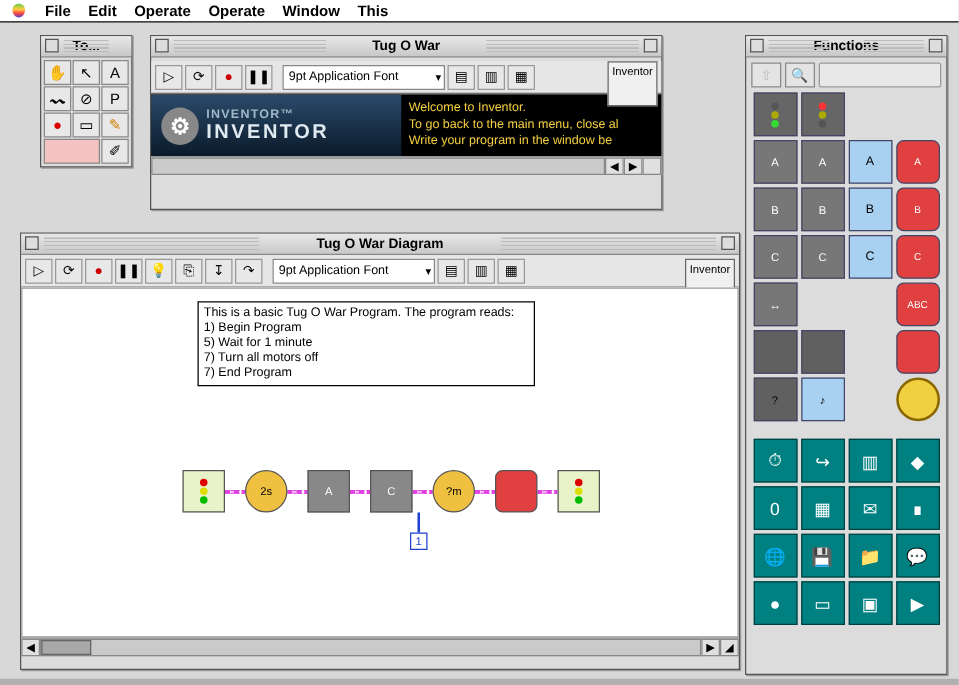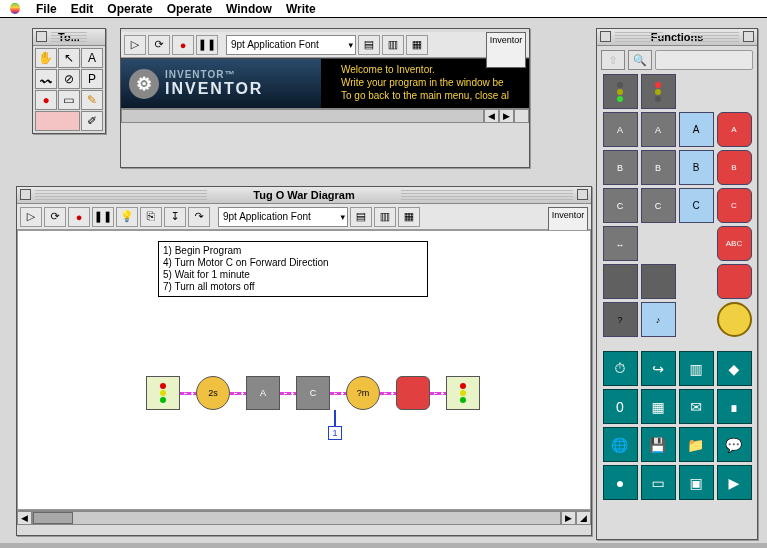--- a/index.html
+++ b/index.html
@@ -137,21 +137,21 @@
     background:#888;
     display:flex;align-items:center;justify-content:center;
     font-size:18px;color:#fff;
   }
   .banner-left .txt1 { font-size:10px; letter-spacing:1px; color:#a0b8c8;}
   .banner-left .txt2 { font-size:16px; letter-spacing:2px; color:#e0e8f0;}
   .banner-right {
     flex:1;
     color:#f5d040;
     font-size:10px;
-    padding:4px 20px;
+    padding:4px 6px;
     line-height:13px;
   }
   .hscroll {
     height:15px;
     background:#d0d0d0;
     border-top:1px solid #888;
     display:flex;
     position:relative;
   }
   .hscroll .arrow {
@@ -295,21 +295,21 @@
             <stop offset="1" stop-color="#44c"></stop>
           </linearGradient>
         </defs>
       </svg>
   </span>
   <span>File</span>
   <span>Edit</span>
   <span>Operate</span>
   <span>Operate</span>
   <span>Window</span>
-  <span>Write</span>
+  <span>This</span>
 </div>
 
 <div id="tools" class="window">
   <div class="titlebar">
     <div class="closebox"></div>
     <span>To...</span>
   </div>
   <div class="body">
     <div class="tool-btn">✋</div>
     <div class="tool-btn">↖</div>
@@ -319,20 +319,25 @@
     <div class="tool-btn">P</div>
     <div class="tool-btn" style="color:#d00">●</div>
     <div class="tool-btn">▭</div>
     <div class="tool-btn" style="color:#d08000">✎</div>
     <div class="tool-btn wide" style="background:#f4c4c4"></div>
     <div class="tool-btn">✐</div>
   </div>
 </div>
 
 <div id="inventor" class="window">
+  <div class="titlebar">
+    <div class="closebox"></div>
+    <span>Tug O War</span>
+    <div class="zoom"></div>
+  </div>
   <div style="position:relative; padding-top:3px;">
     <div class="toolbar" style="padding-right:44px;">
       <div class="tbtn">▷</div>
       <div class="tbtn">⟳</div>
       <div class="tbtn" style="color:#c00">●</div>
       <div class="tbtn">❚❚</div>
       <div style="width:4px"></div>
       <div class="font-sel" style="width:130px">
           <span>9pt Application Font</span>
         </div>
@@ -346,22 +351,22 @@
     <div class="banner">
       <div class="banner-left">
         <div class="logo-circ">⚙</div>
         <div>
           <div class="txt1">INVENTOR™</div>
           <div class="txt2">INVENTOR</div>
         </div>
       </div>
       <div class="banner-right">
         <div>Welcome to Inventor.</div>
+        <div>To go back to the main menu, close al</div>
         <div>Write your program in the window be</div>
-        <div>To go back to the main menu, close al</div>
       </div>
     </div>
     <div class="hscroll">
       <div class="track"></div>
       <div class="arrow">◀</div>
       <div class="arrow">▶</div>
       <div class="arrow grow-stub"></div>
     </div>
   </div>
 </div>
@@ -389,24 +394,25 @@
       <div class="tbtn">▤</div>
       <div class="tbtn">▥</div>
       <div class="tbtn">▦</div>
     </div>
     <div class="mode-tab">
         <span>Inventor</span>
       </div>
 
     <div class="canvas">
       <div class="comment-box">
+        <div>This is a basic Tug O War Program. The program reads:</div>
         <div>1) Begin Program</div>
-        <div>4) Turn Motor C on Forward Direction</div>
         <div>5) Wait for 1 minute</div>
         <div>7) Turn all motors off</div>
+        <div>7) End Program</div>
       </div>
       <div class="wire-row" id="wire-row">
           <div class="node light">
             <div class="traffic">
               <span style="background:#d00"></span>
               <span style="background:#dd0"></span>
               <span style="background:#0b0"></span>
             </div>
           </div>
           <div class="wire"></div>

